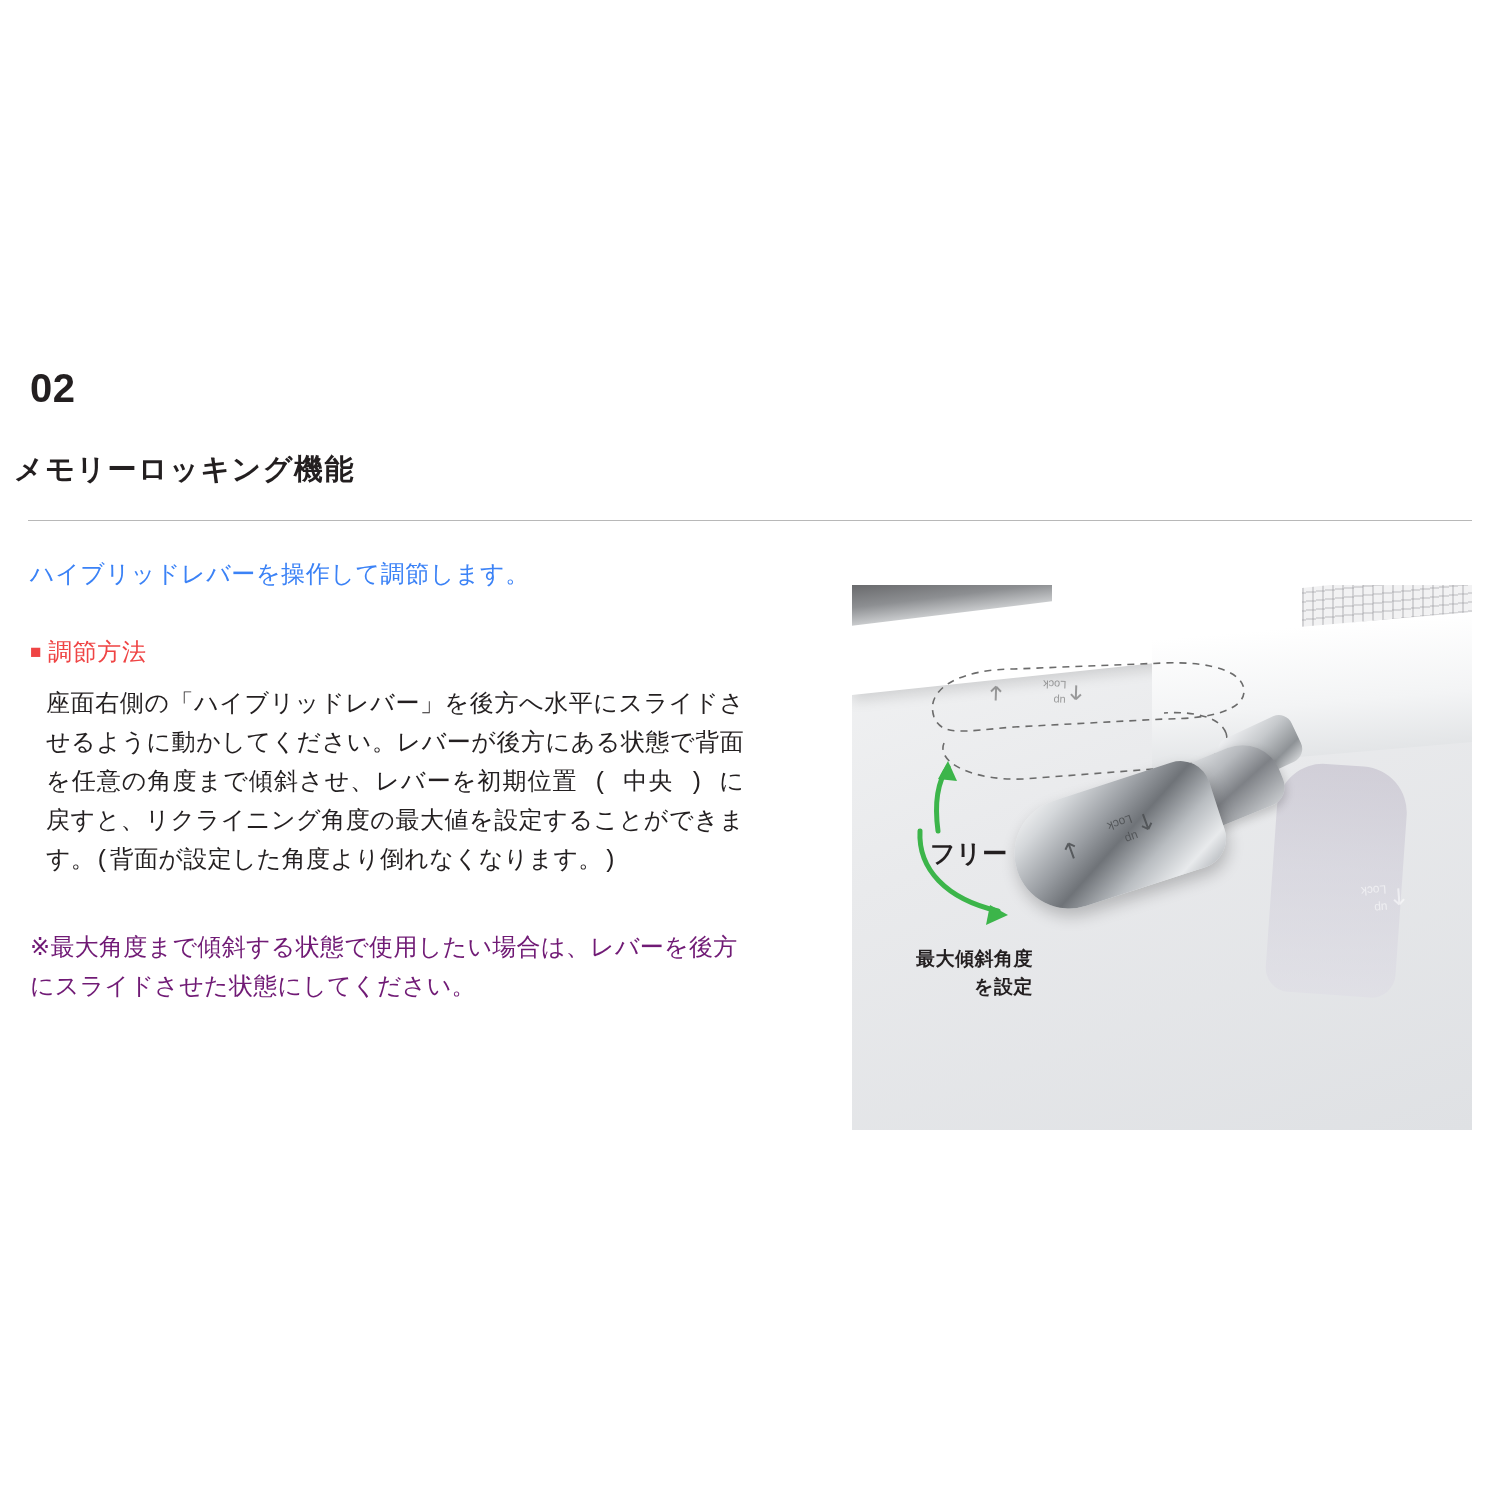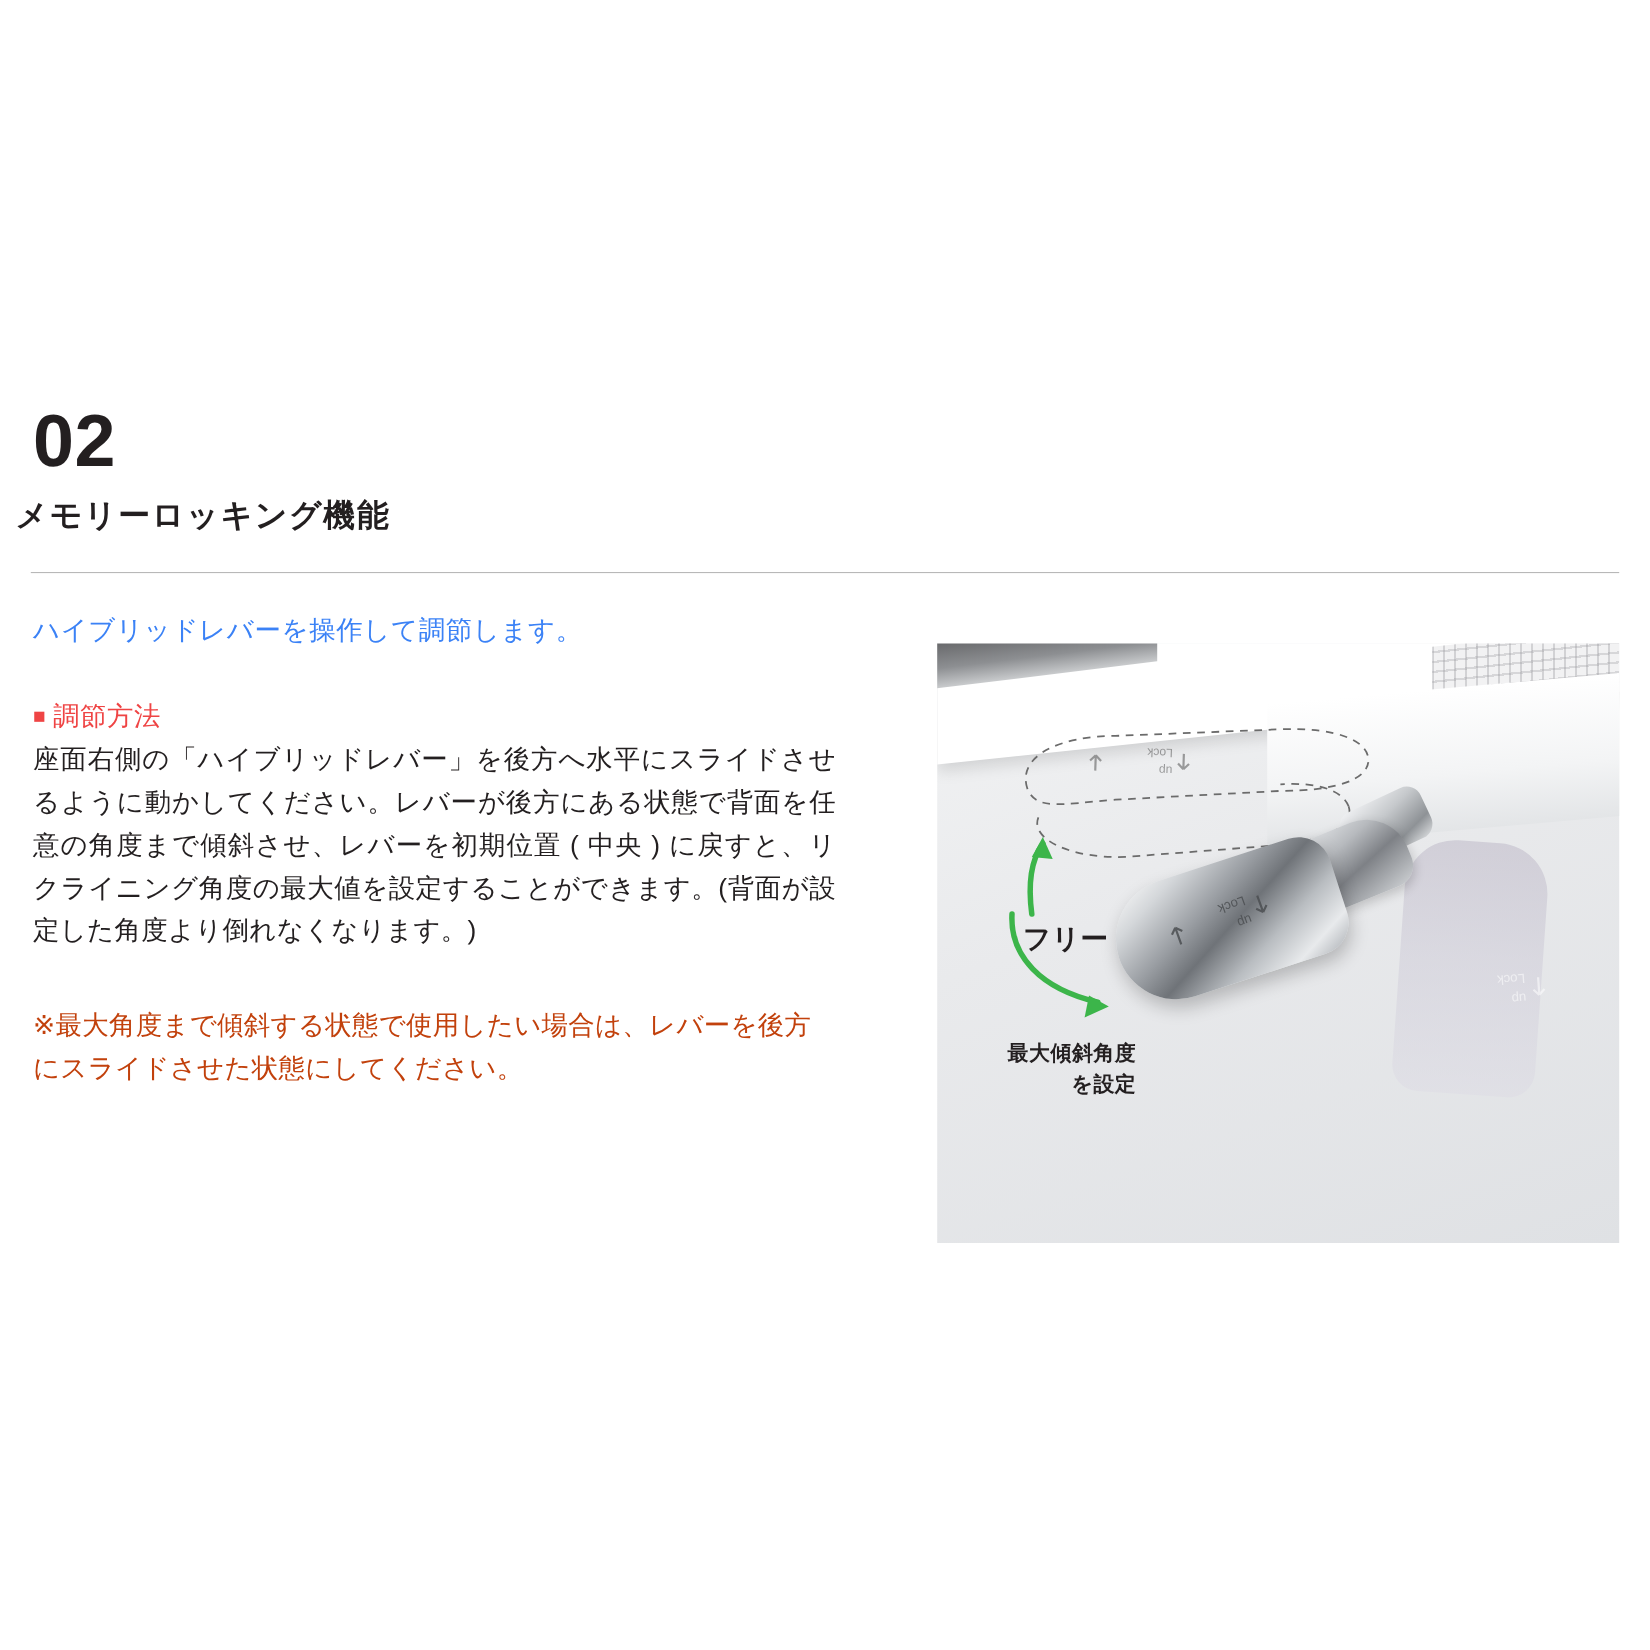--- a/index.html
+++ b/index.html
@@ -21,21 +21,21 @@
     left: 0; top: 0;
     width: 1500px;
     height: 1500px;
   }
 
   
   .section-number {
     position: absolute;
     left: 30px;
     top: 368px;
-    font-size: 67px;
+    font-size: 40px;
     font-weight: bold;
     letter-spacing: 0.5px;
     line-height: 1;
     color: #231f20;
   }
   .section-title {
     position: absolute;
     left: 14px;
     top: 452px;
     font-size: 29px;
@@ -77,28 +77,29 @@
   .sub-head .marker {
     font-size: 19px;
     vertical-align: 2px;
     margin-right: 6px;
   }
   .body-para {
     font-size: 24px;
     line-height: 1.62;
     letter-spacing: 0.3px;
     color: #231f20;
-    margin: 0;
+    margin: 16px;
     text-align: justify;
+    font-family: Liberation Mono, monospace;
   }
   .note-para {
     font-size: 24px;
     line-height: 1.62;
     letter-spacing: 0.3px;
-    color: #c2410c;
+    color: #701a75;
     margin: 48px 0 0 0;
   }
 
   
   .figure {
     position: absolute;
     left: 852px;
     top: 585px;
     width: 620px;
     height: 545px;

